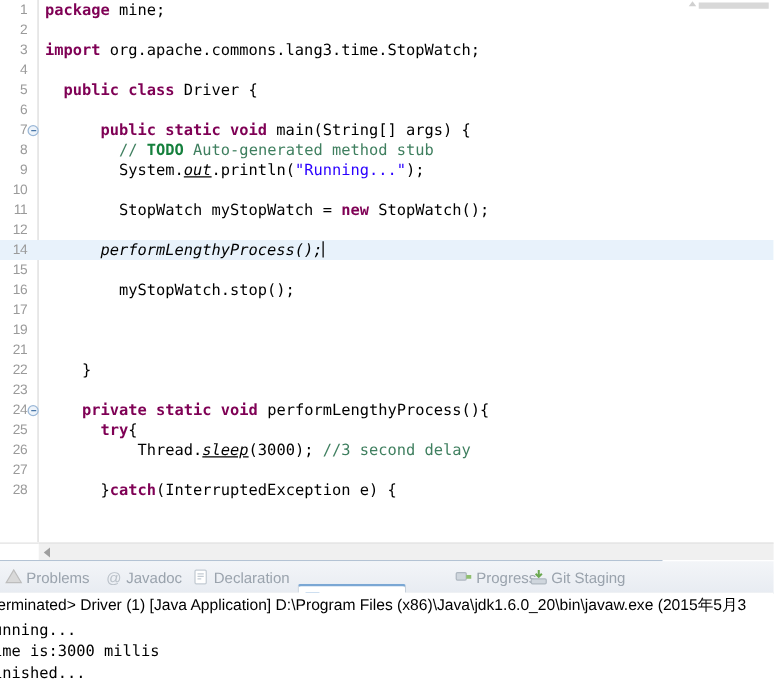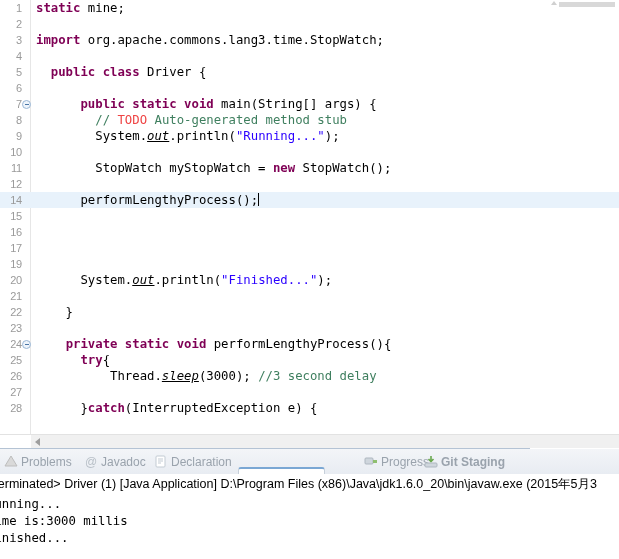--- a/index.html
+++ b/index.html
@@ -109,23 +109,23 @@
     position: absolute;
     left: 36px; top: 0;
     font-family: "DejaVu Sans Mono", "Liberation Mono", monospace;
     font-size: 12.3px;
     color: #000000;
     white-space: pre;
   }
   .kw   { color: #7f0055; font-weight: bold; }
   .str  { color: #2a00ff; }
   .cmt  { color: #3f7f5f; }
-  .todo { color: #ef4444; font-weight: normal; }
+  .todo { color: #15803d; font-weight: bold; }
   .stat2{ font-style: italic; color: #000000; text-decoration: underline; }
-  .ital { }
+  .ital { font-style: italic; }
 
   .caret {
     display: inline-block;
     width: 1px;
     height: 13px;
     background: #000;
     vertical-align: -2px;
     margin-left: 0px;
   }
 
@@ -236,38 +236,37 @@
 <div id="app">
 
   <div class="editor">
     <div class="editor-scroll-top-arrow"></div>
     <div class="editor-scroll-top"></div>
 
     <div class="code-area">
       <div class="gutter"></div>
       <div class="gutter-sep"></div>
       <div class="lines" id="lines">
-          <div class="ln-row"><span class="ln-num">1</span><span class="ln-txt"><span class="kw">static </span><span>mine;</span></span></div>
+          <div class="ln-row"><span class="ln-num">1</span><span class="ln-txt"><span class="kw">package </span><span>mine;</span></span></div>
           <div class="ln-row"><span class="ln-num">2</span><span class="ln-txt"></span></div>
           <div class="ln-row"><span class="ln-num">3</span><span class="ln-txt"><span class="kw">import </span><span>org.apache.commons.lang3.time.StopWatch;</span></span></div>
           <div class="ln-row"><span class="ln-num">4</span><span class="ln-txt"></span></div>
           <div class="ln-row"><span class="ln-num">5</span><span class="ln-txt"><span>  </span><span class="kw">public class </span><span>Driver {</span></span></div>
           <div class="ln-row"><span class="ln-num">6</span><span class="ln-txt"></span></div>
           <div class="ln-row"><span class="ln-num">7</span><span class="fold"></span><span class="ln-txt"><span>      </span><span class="kw">public static void </span><span>main(String[] args) {</span></span></div>
           <div class="ln-row"><span class="ln-num">8</span><span class="ln-txt"><span>        </span><span class="cmt">// </span><span class="todo">TODO</span><span class="cmt"> Auto-generated method stub</span></span></div>
           <div class="ln-row"><span class="ln-num">9</span><span class="ln-txt"><span>        System.</span><span class="stat2">out</span><span>.println(</span><span class="str">"Running..."</span><span>);</span></span></div>
           <div class="ln-row"><span class="ln-num">10</span><span class="ln-txt"></span></div>
           <div class="ln-row"><span class="ln-num">11</span><span class="ln-txt"><span>        StopWatch myStopWatch = </span><span class="kw">new </span><span>StopWatch();</span></span></div>
           <div class="ln-row"><span class="ln-num">12</span><span class="ln-txt"></span></div>
           <div class="ln-row current"><span class="ln-num">14</span><span class="ln-txt"><span>      </span><span class="ital">performLengthyProcess();</span><span class="caret"></span></span></div>
           <div class="ln-row"><span class="ln-num">15</span><span class="ln-txt"></span></div>
-          <div class="ln-row"><span class="ln-num">16</span></div>
+          <div class="ln-row"><span class="ln-num">16</span><span class="ln-txt"><span>        myStopWatch.stop();</span></span></div>
           <div class="ln-row"><span class="ln-num">17</span><span class="ln-txt"></span></div>
           <div class="ln-row"><span class="ln-num">19</span><span class="ln-txt"></span></div>
-          <div class="ln-row"><span class="ln-num">20</span><span class="ln-txt"><span>      System.</span><span class="stat2">out</span><span>.println(</span><span class="str">"Finished..."</span><span>);</span></span></div>
           <div class="ln-row"><span class="ln-num">21</span><span class="ln-txt"></span></div>
           <div class="ln-row"><span class="ln-num">22</span><span class="ln-txt"><span>    }</span></span></div>
           <div class="ln-row"><span class="ln-num">23</span><span class="ln-txt"></span></div>
           <div class="ln-row"><span class="ln-num">24</span><span class="fold"></span><span class="ln-txt"><span>    </span><span class="kw">private static void </span><span>performLengthyProcess(){</span></span></div>
           <div class="ln-row"><span class="ln-num">25</span><span class="ln-txt"><span>      </span><span class="kw">try</span><span>{</span></span></div>
           <div class="ln-row"><span class="ln-num">26</span><span class="ln-txt"><span>          Thread.</span><span class="stat2">sleep</span><span>(3000); </span><span class="cmt">//3 second delay</span></span></div>
           <div class="ln-row"><span class="ln-num">27</span><span class="ln-txt"></span></div>
           <div class="ln-row"><span class="ln-num">28</span><span class="ln-txt"><span>      }</span><span class="kw">catch</span><span>(InterruptedException e) {</span></span></div>
         </div>
     </div>
@@ -292,21 +291,21 @@
             </svg></span><span>Declaration</span></div>
         <div class="tab active" style="left: 238px;"><span class="tab-ico"><svg viewBox="0 0 14 13" width="14" height="13">
               <rect x="1" y="2" width="12" height="8" rx="1" fill="#3a7ec4"></rect>
               <rect x="2.5" y="3.5" width="9" height="5" fill="#ffffff"></rect>
               <rect x="5" y="10" width="4" height="2" fill="#3a7ec4"></rect>
             </svg></span><span>Console</span><span class="tab-x">✖</span></div>
         <div class="tab" style="left: 360px;"><span class="tab-ico"><svg viewBox="0 0 14 13" width="14" height="13">
               <rect x="1" y="3" width="8" height="6" rx="1" fill="#cfd6dd" stroke="#aeb7c0"></rect>
               <rect x="9" y="5" width="4" height="3" fill="#8fbf6f"></rect>
             </svg></span><span>Progress</span></div>
-        <div class="tab" style="left: 420px; font-weight: bold;"><span class="tab-ico"><svg viewBox="0 0 14 13" width="14" height="13">
+        <div class="tab" style="left: 420px;"><span class="tab-ico"><svg viewBox="0 0 14 13" width="14" height="13">
               <path d="M7 1 v5 M4.5 4 L7 6.5 L9.5 4" stroke="#6aa84f" stroke-width="1.6" fill="none"></path>
               <rect x="1" y="8" width="12" height="4" rx="1" fill="#cfd6dd" stroke="#aeb7c0"></rect>
             </svg></span><span>Git Staging</span></div>
       </div>
 
     <div class="console-body">
       <div class="console-header">&lt;terminated&gt; Driver (1) [Java Application] D:\Program Files (x86)\Java\jdk1.6.0_20\bin\javaw.exe (2015年5月3</div>
       <div class="console-out">Running...
 Time is:3000 millis
 Finished...</div>

